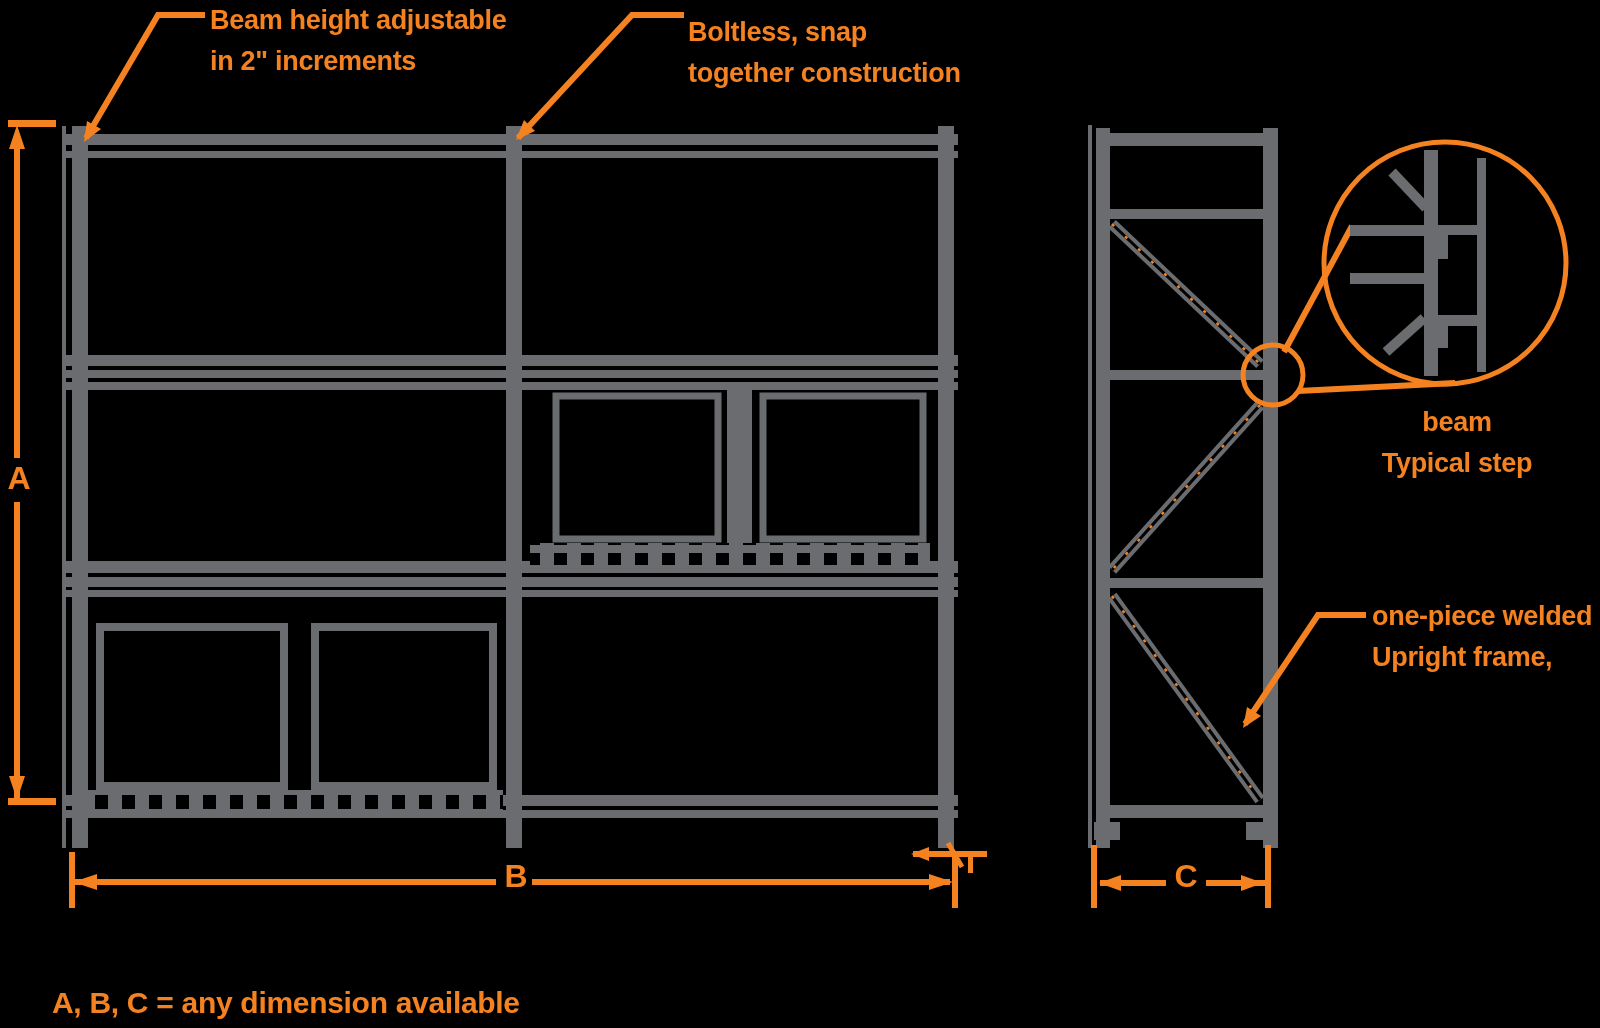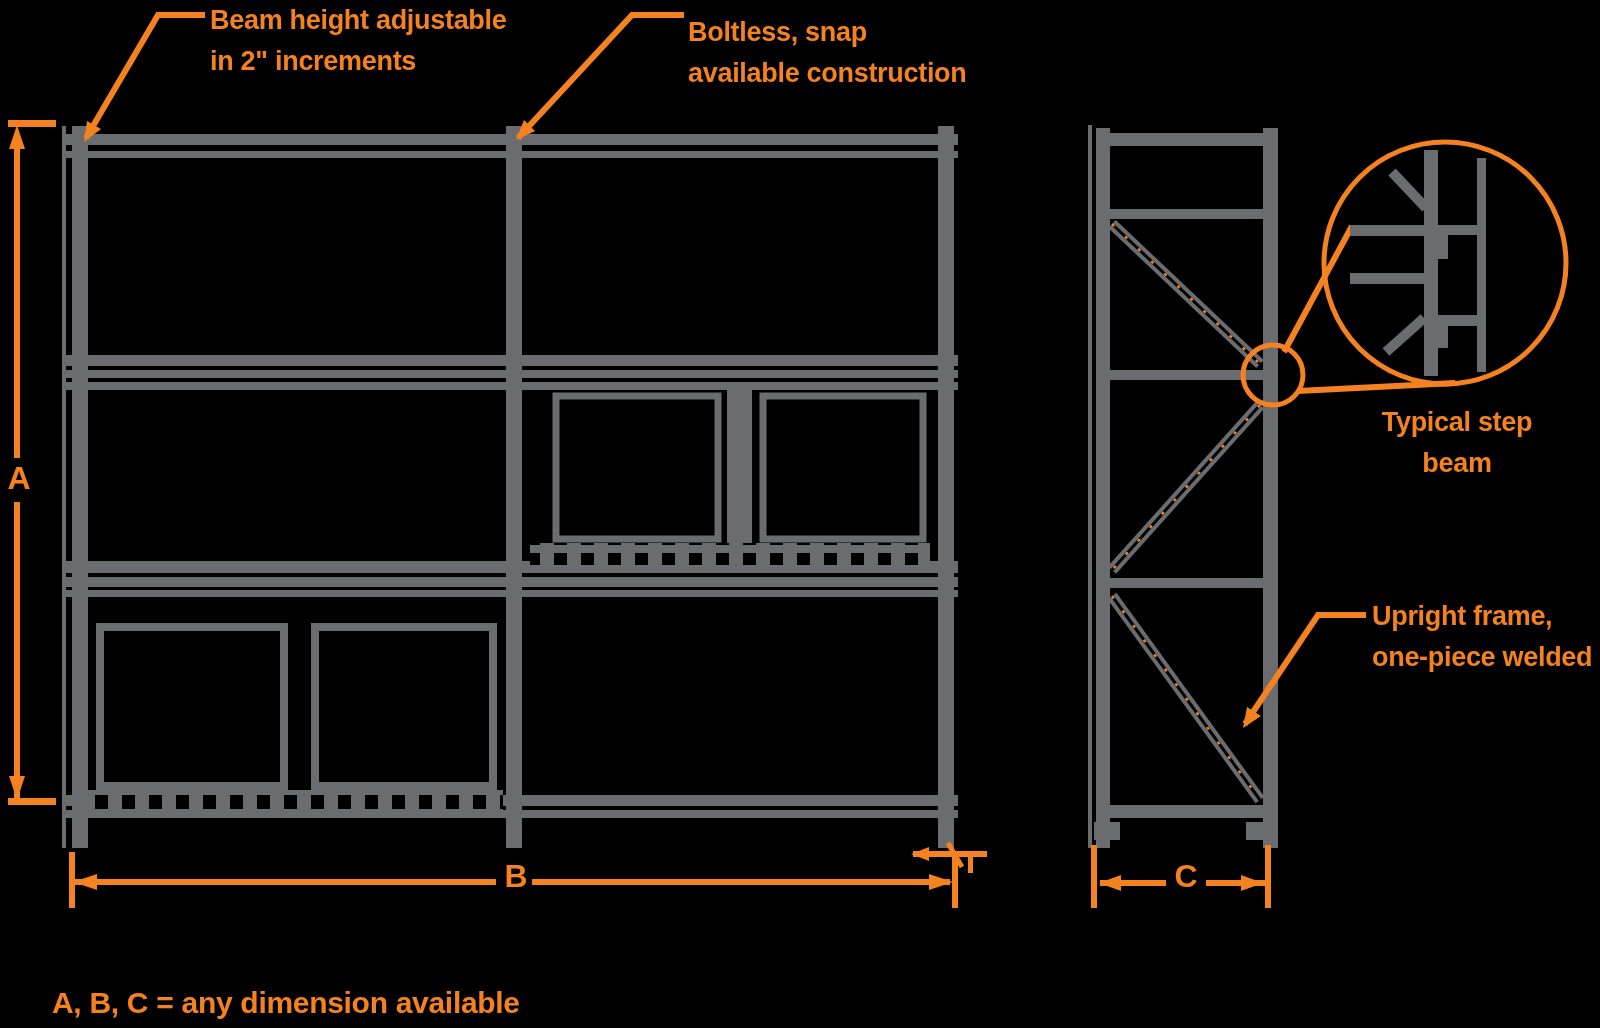--- a/index.html
+++ b/index.html
@@ -180,31 +180,31 @@
     </g>
   </svg>
 
   <div class="label" style="left:210px;top:0px;">
     <span>Beam height adjustable</span>
     <span>in 2" increments</span>
   </div>
 
   <div class="label" style="left:688px;top:12px;">
     <span>Boltless, snap</span>
-    <span>available construction</span>
+    <span>together construction</span>
   </div>
 
   <div class="label center" style="left:1347px;top:402px;width:220px;">
+    <span>beam</span>
     <span>Typical step</span>
-    <span>beam</span>
   </div>
 
   <div class="label" style="left:1372px;top:596px;">
+    <span>one-piece welded</span>
     <span>Upright frame,</span>
-    <span>one-piece welded</span>
   </div>
 
   <div class="footnote" style="left:52px;top:986px;">A, B, C = any dimension available</div>
 
   <div class="dimletter" style="left:5px;top:460px;width:28px;">A</div>
   <div class="dimletter" style="left:498px;top:858px;width:36px;">B</div>
   <div class="dimletter" style="left:1168px;top:858px;width:36px;">C</div>
 
 </div>
 

